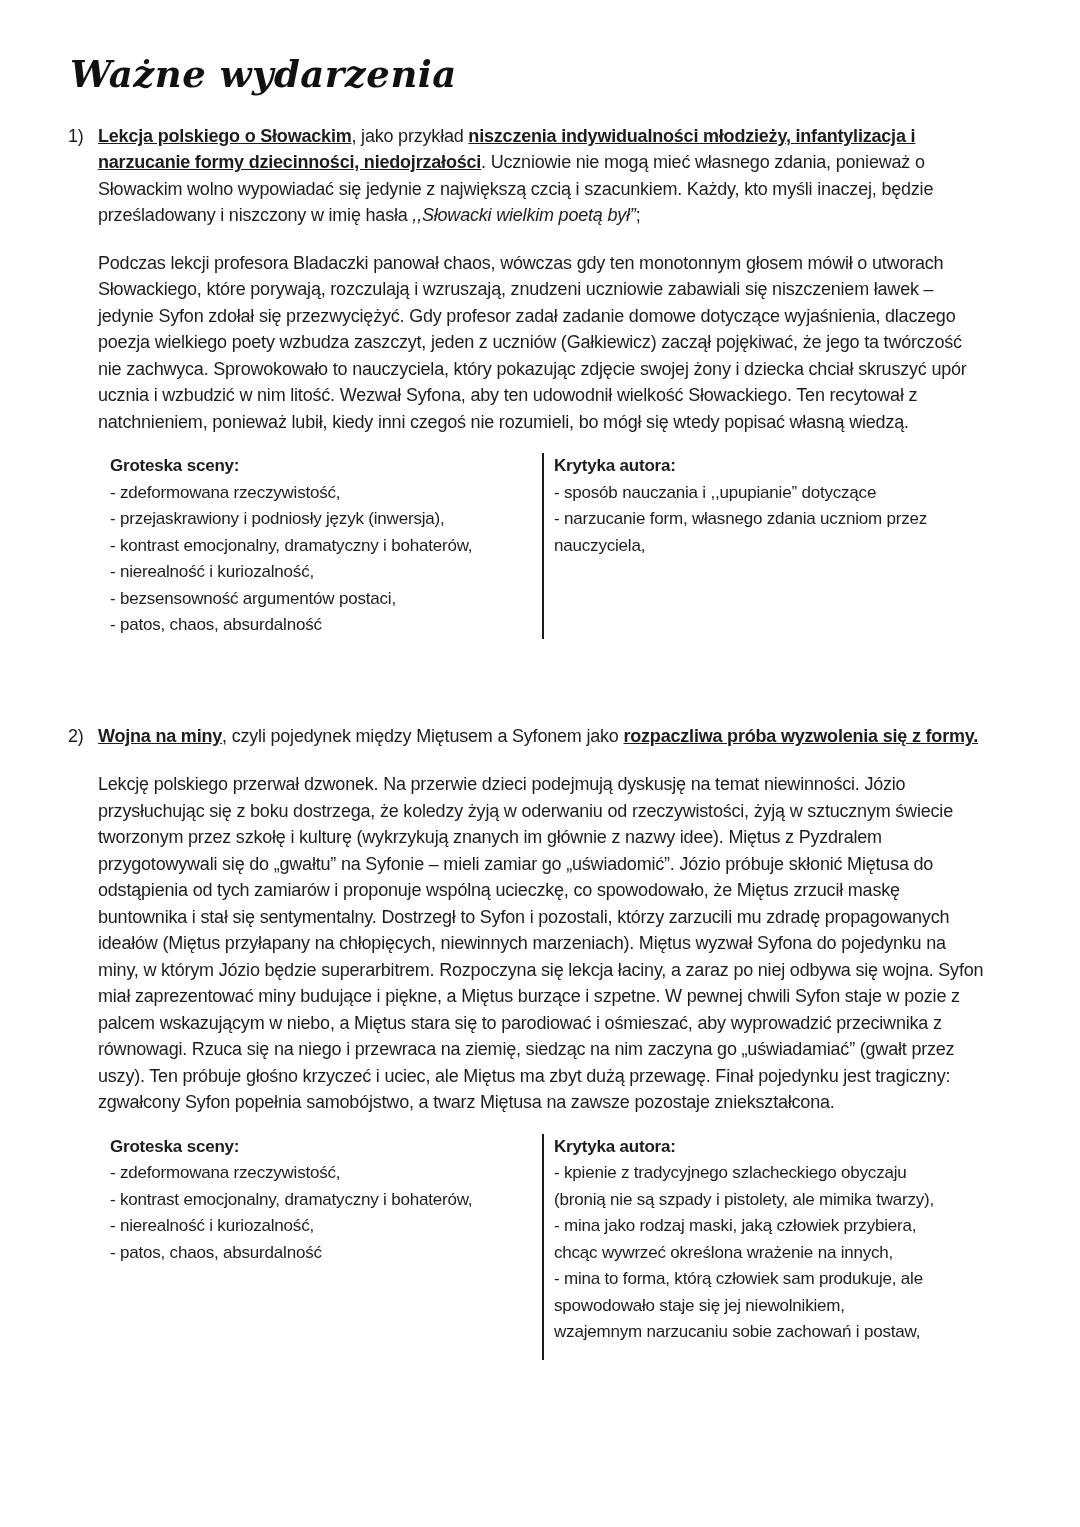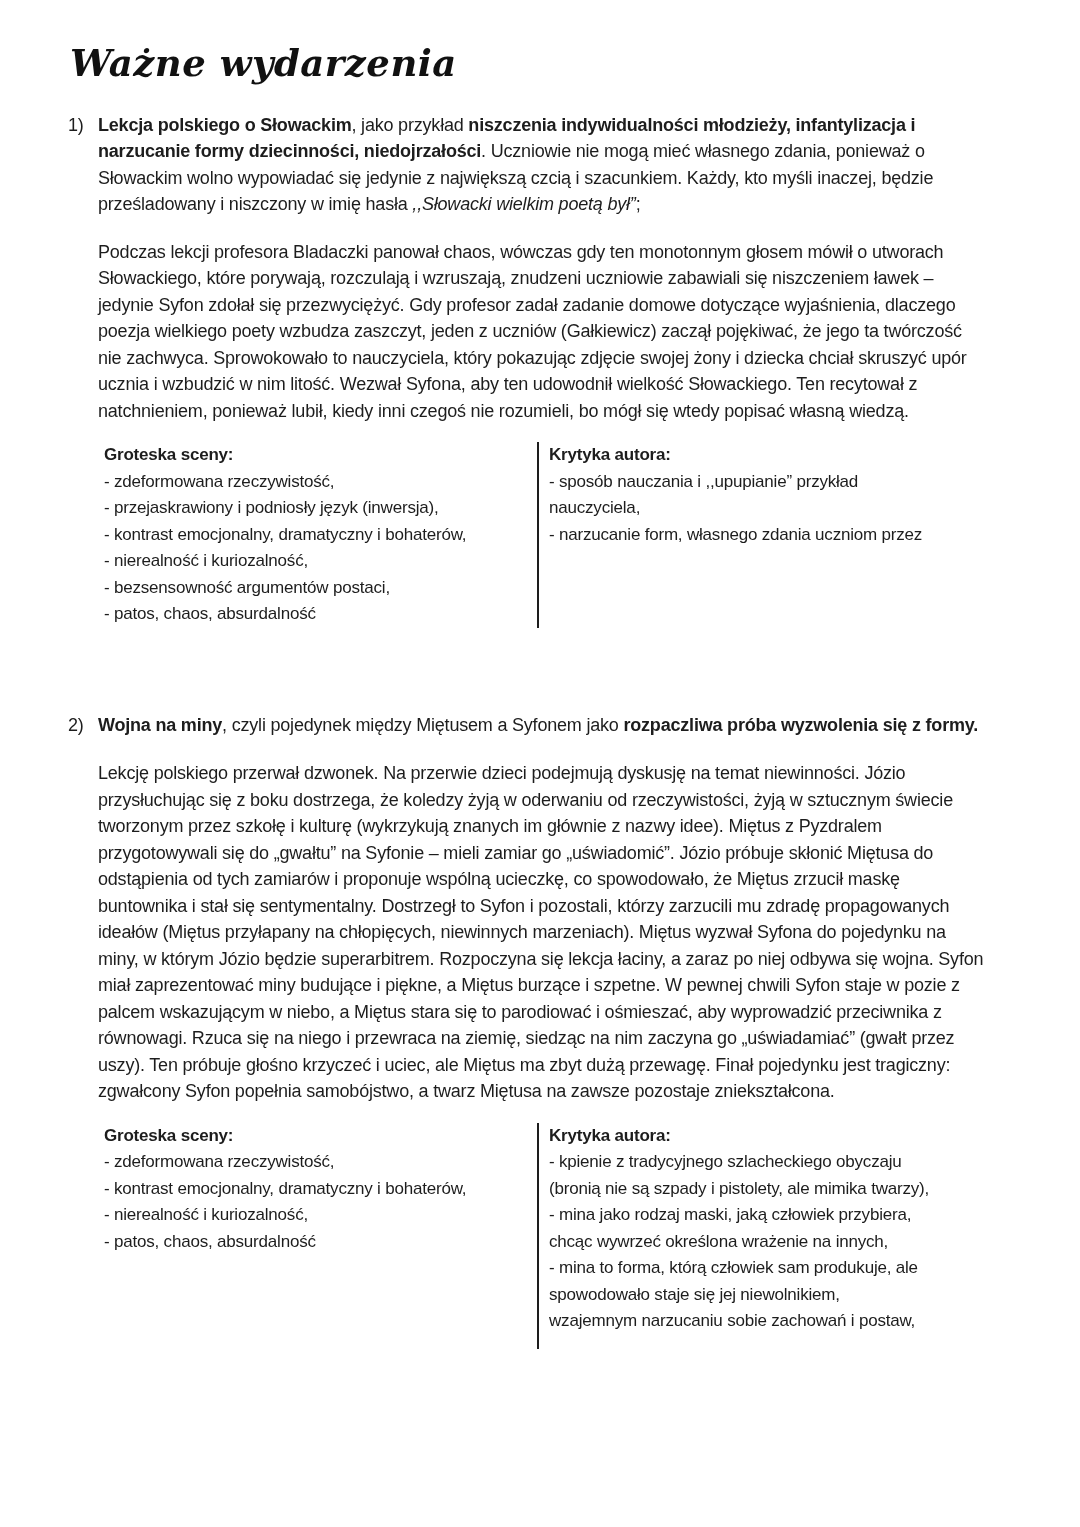--- a/index.html
+++ b/index.html
@@ -8,53 +8,52 @@
     width: 1080px;
     height: 1527px;
     background: #ffffff;
     color: #1d1d1d;
     font-family: "Liberation Sans", "DejaVu Sans", sans-serif;
     font-size: 18px;
     line-height: 26.5px;
     letter-spacing: -0.2px;
     overflow: hidden;
   }
-  .page { padding: 43px 65px 40px 68px; }
+  .page { padding: 54px 65px 40px 68px; }
 
   .title {
     font-family: "DejaVu Serif", serif;
     font-style: italic;
     font-weight: 700;
     font-size: 37px;
     line-height: 1.1;
     letter-spacing: 0.5px;
     margin: 0 0 28px 2px;
     color: #111;
   }
 
   .event { display: flex; align-items: flex-start; }
   .event-1 { margin-bottom: 84px; }
   .event-num { flex: 0 0 30px; }
   .event-body { width: 890px; }
 
   .intro { margin: 0 0 22px 0; }
   .intro-1 { margin-bottom: 21px; }
   .intro-2 { margin-bottom: 22px; }
-  .b  { font-weight: bold; }
+  .b  { font-weight: bold; text-decoration: underline; }
   .bi { font-weight: normal; font-style: italic; }
 
   .body-par { margin: 0 0 18px 0; }
   .body-par-2 { }
 
   .box {
     display: flex;
-    margin-left: 2px;
+    margin-left: 12px;
     font-size: 17px;
     letter-spacing: -0.2px;
-    justify-content: center;
   }
   .box-left  { width: 433px; padding-right: 6px; }
   .box-right {
     width: 447px;
     border-left: 2px solid #1d1d1d;
     padding: 0 0 14px 10px;
   }
   .box-head { font-weight: bold; }
   .box-line { white-space: nowrap; }
 </style>
@@ -80,23 +79,23 @@
               <div class="box-line">- przejaskrawiony i podniosły język (inwersja),</div>
               <div class="box-line">- kontrast emocjonalny, dramatyczny i bohaterów,</div>
               <div class="box-line">- nierealność i kuriozalność,</div>
               <div class="box-line">- bezsensowność argumentów postaci,</div>
               <div class="box-line">- patos, chaos, absurdalność</div>
             </div>
         </div>
         <div class="box-right">
           <div class="box-head">Krytyka autora:</div>
           <div>
-              <div class="box-line">- sposób nauczania i ,,upupianie” przykład</div>
+              <div class="box-line">- sposób nauczania i ,,upupianie” dotyczące</div>
+              <div class="box-line">- narzucanie form, własnego zdania uczniom przez</div>
               <div class="box-line">nauczyciela,</div>
-              <div class="box-line">- narzucanie form, własnego zdania uczniom przez</div>
             </div>
         </div>
       </div>
     </div>
   </div>
 
   <div class="event event-2">
     <div class="event-num">2)</div>
     <div class="event-body">
       <p class="intro intro-2"><span class="b">Wojna na miny</span><span>, czyli pojedynek między Miętusem a Syfonem jako </span><span class="b">rozpaczliwa próba wyzwolenia się z formy.</span></p>

